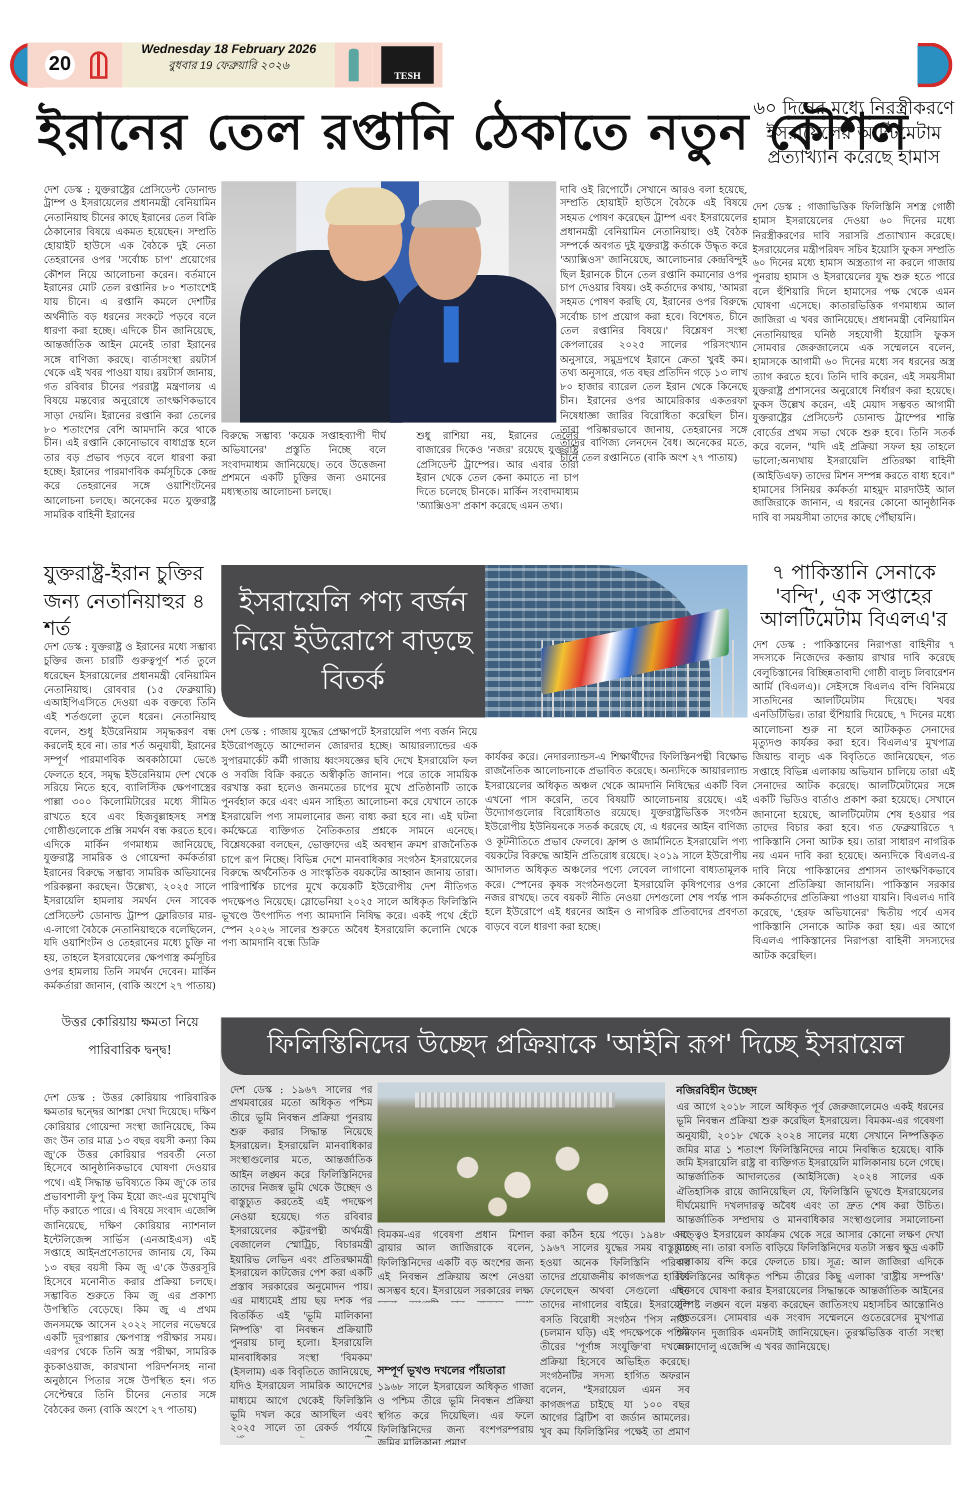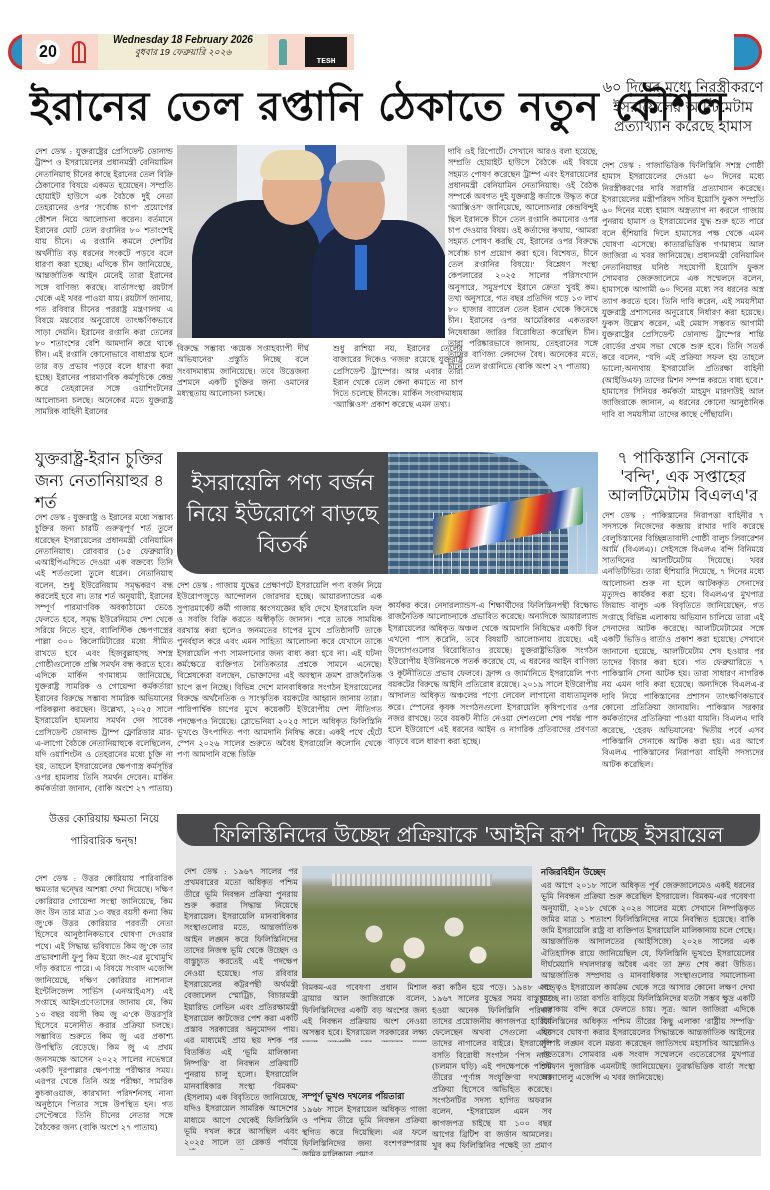--- a/index.html
+++ b/index.html
@@ -14,21 +14,21 @@
   .gate-icon { width:14px; height:22px; border:2px solid #d42a2a; border-radius:7px 7px 0 0; background: linear-gradient(90deg, transparent 40%, #d42a2a 40%, #d42a2a 60%, transparent 60%); }
   .hdr-date { width:170px; background:#f1ecd6; display:flex; flex-direction:column; align-items:center; font-family:"Liberation Sans", sans-serif;font-style:italic; }
   .hdr-date .en { font-size:10px; font-weight:bold; }
   .hdr-date .bn { font-size:9px; }
   .hdr-red { flex:1; background:#e3222a; position:relative; display:flex; align-items:center; justify-content:center; color:#fff; font-size:12px; font-weight:bold; }
   .hdr-red::before { content:""; position:absolute; left:0; top:0; width:60px; height:36px; background:#f1ecd6; border-radius:0 0 100% 0; }
   .hdr-red span { margin-left:40px; }
   .hdr-lib { width:30px; background:#f8d8cc; display:flex; align-items:center; justify-content:center; }
   .liberty-icon { width:8px; height:26px; background:#5aa6a0; border-radius:3px 3px 0 0; }
   .hdr-logo { width:56px; background:#f8d8cc; display:flex; align-items:center; justify-content:center; }
-  .logo-box { width:42px; height:30px; background:#1a1a1a; color:#fff; font-size:8px; font-weight:bold; display:flex; align-items:flex-end; justify-content:center; font-family:Liberation Mono, monospace; padding-bottom:2px; }
+  .logo-box { width:42px; height:30px; background:#1a1a1a; color:#fff; font-size:8px; font-weight:bold; display:flex; align-items:flex-end; justify-content:center; font-family:Liberation Serif, serif; padding-bottom:2px; }
 
   
   .main-hl { position:absolute; top:78px; left:30px; width:565px; font-size:40px; font-weight:bold; line-height:56px; letter-spacing:1px; font-family:"DejaVu Serif", serif; white-space:nowrap; }
 
   .body-text { font-size:8px; line-height:11.3px; text-align:justify; font-family:"DejaVu Serif", serif; color:#222; overflow:hidden; }
   .hl-side { font-family:"DejaVu Serif", serif; font-weight:normal; text-align:center; color:#111; }
 
   .col { position:absolute; }
   .photo { position:absolute; overflow:hidden; }
 
@@ -47,21 +47,21 @@
   .ph2 { left:388px; top:452px; width:210px; height:122px; background: linear-gradient(180deg,#8fb6d8 0%,#b8d2e8 100%); }
   .ph2 .bldg { position:absolute; left:0; top:0; width:180px; height:122px; background: repeating-linear-gradient(0deg,#3e5f7e 0 5px,#8aa2b6 5px 8px), #3e5f7e; border-radius:0 90px 0 0; }
   .ph2 .bldg2 { position:absolute; left:0; top:0; width:180px; height:122px; background: repeating-linear-gradient(90deg, rgba(255,255,255,.15) 0 2px, transparent 2px 10px); border-radius:0 90px 0 0; }
   .ph2 .flags { position:absolute; left:45px; top:50px; width:150px; height:38px; background: linear-gradient(100deg,#2854b0 0%,#f2c230 12%,#e03a2e 24%,#ffffff 36%,#2c6ad8 48%,#e8a020 60%,#d8282c 70%,#2c4ca8 82%,#f5f5f5 90%,#2a8a40 100%); transform:skewY(-12deg); border-radius:3px; }
   .ph2 .poles { position:absolute; left:45px; top:60px; width:160px; height:62px; background: repeating-linear-gradient(90deg,#d8d8d8 0 1px,transparent 1px 9px); }
 
   
   .dark-box { position:absolute; left:177px; top:452px; width:211px; height:122px; background:#4a4a4c; border-radius:0 0 0 22px; color:#fff; display:flex; align-items:center; justify-content:center; text-align:center; font-size:22px; line-height:31px; font-family:"DejaVu Serif", serif; padding:6px; }
 
   
-  .banner { position:absolute; left:177px; top:814px; width:583px; height:32px; background:#4a4a4c; border-radius:0 0 18px 18px; color:#fff; font-size:21px; line-height:42px; text-align:center; font-family:"DejaVu Serif", serif; white-space:nowrap; overflow:hidden; }
+  .banner { position:absolute; left:177px; top:814px; width:583px; height:46px; background:#4a4a4c; border-radius:0 0 18px 18px; color:#fff; font-size:21px; line-height:42px; text-align:center; font-family:"DejaVu Serif", serif; white-space:nowrap; overflow:hidden; }
   .bottom-box { position:absolute; left:176px; top:814px; width:585px; height:342px; background:#e6e6e6; }
 
   
   .ph3 { left:302px; top:866px; width:230px; height:112px; background: linear-gradient(180deg,#c8d4dc 0%,#c8d4dc 10%,#9a9a86 18%,#6e7f4a 40%,#7c8a52 70%,#5f6e3a 100%); }
   .ph3 .houses { position:absolute; left:40px; top:40px; width:160px; height:70px; background: radial-gradient(circle at 20% 40%, #e6e0d6 0 8px, transparent 9px), radial-gradient(circle at 45% 60%, #ece4d8 0 10px, transparent 11px), radial-gradient(circle at 70% 30%, #e8e2d6 0 9px, transparent 10px), radial-gradient(circle at 85% 70%, #efe8dc 0 8px, transparent 9px), radial-gradient(circle at 35% 85%, #e6ddcf 0 7px, transparent 8px); }
   .ph3 .town { position:absolute; left:30px; top:8px; width:160px; height:12px; background: repeating-linear-gradient(90deg,#e8e8e8 0 3px,#b8b8b8 3px 5px); opacity:.8; }
   .sub-hl { font-weight:bold; font-size:8.5px; font-family:"DejaVu Serif", serif; }
 </style>
 </head>
 <body>

